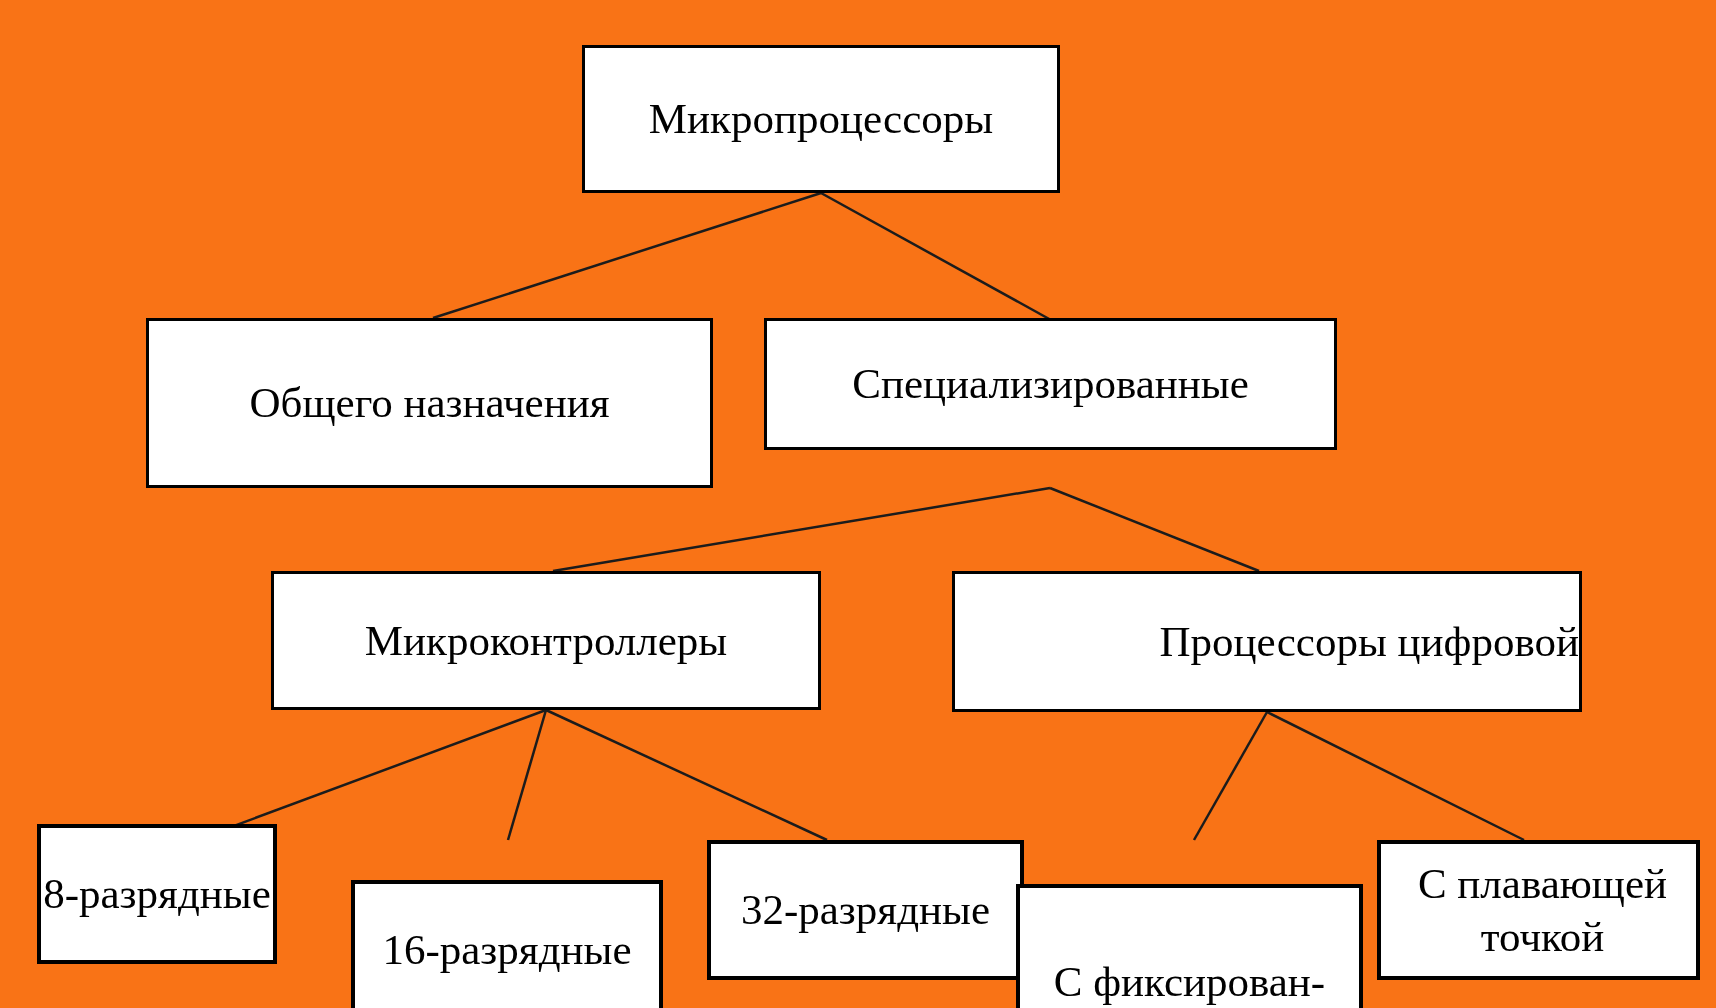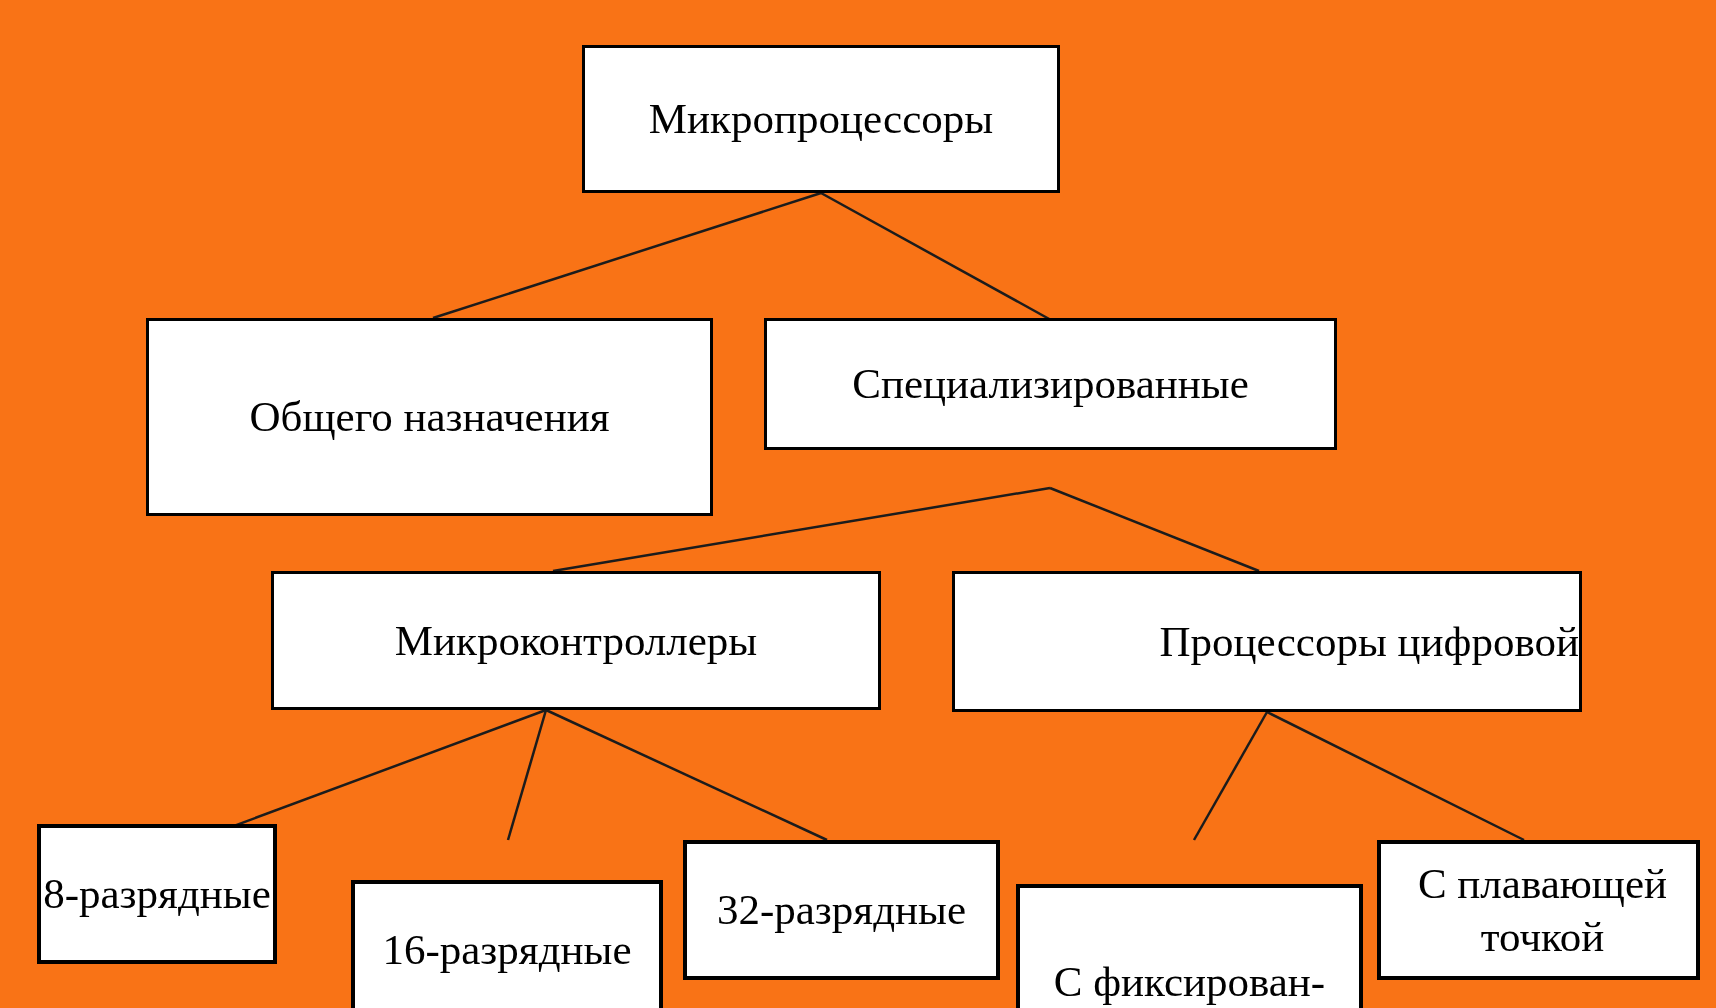--- a/index.html
+++ b/index.html
@@ -36,27 +36,27 @@
     flex-direction: column;
     align-items: center;
     justify-content: center;
     text-align: center;
     font-size: 43px;
     line-height: 1.24;
     white-space: nowrap;
   }
   
   .n-root        { left: 582px;  top: 45px;  width: 478px; height: 148px; }
-  .n-general     { left: 146px;  top: 318px; width: 567px; height: 198px; text-align: right; }
+  .n-general     { left: 146px;  top: 318px; width: 567px; height: 170px; text-align: right; }
   .n-specialized { left: 764px;  top: 318px; width: 573px; height: 132px; }
-  .n-mk          { left: 271px;  top: 571px; width: 610px; height: 139px; text-align: center; }
+  .n-mk          { left: 271px;  top: 571px; width: 550px; height: 139px; text-align: center; }
   .n-dsp         { left: 952px;  top: 571px; width: 630px; height: 141px; align-items: flex-end; }
   .n-b8          { left: 37px;   top: 824px; width: 240px; height: 140px; border-width: 4px; }
   .n-b16         { left: 351px;  top: 880px; width: 312px; height: 140px; border-width: 4px; }
-  .n-b32         { left: 683px;  top: 840px; width: 317px; height: 140px; border-width: 4px; }
+  .n-b32         { left: 707px;  top: 840px; width: 317px; height: 140px; border-width: 4px; }
   .n-fix         { left: 1016px; top: 884px; width: 347px; height: 128px; border-width: 4px; justify-content: flex-end; }
   .n-flo         { left: 1377px; top: 840px; width: 323px; height: 140px; border-width: 4px; padding-left: 8px; }
 </style>
 </head>
 <body>
 
 <div id="canvas">
 
   <svg id="edges-svg" viewBox="0 0 1716 1008" xmlns="http://www.w3.org/2000/svg">
     <line x1="821" y1="193" x2="433" y2="318"></line>

